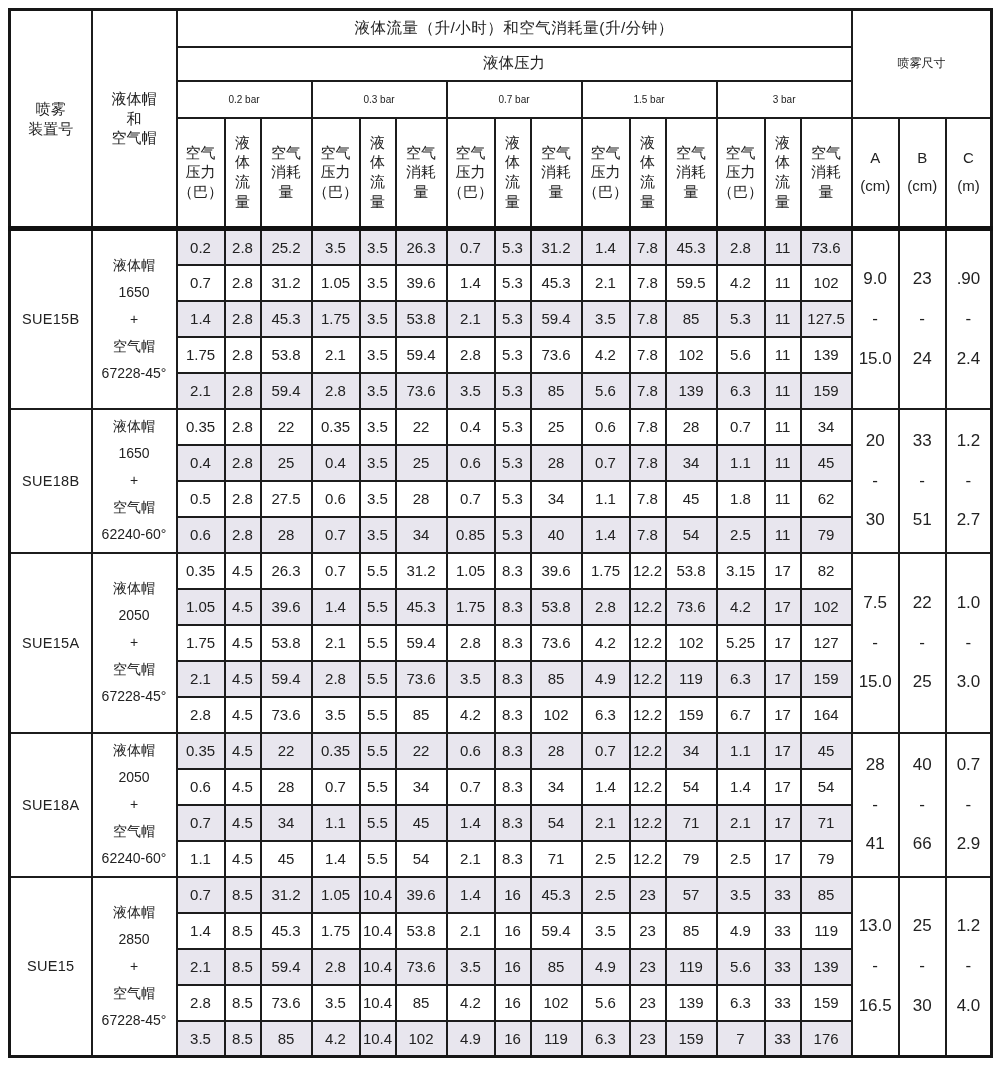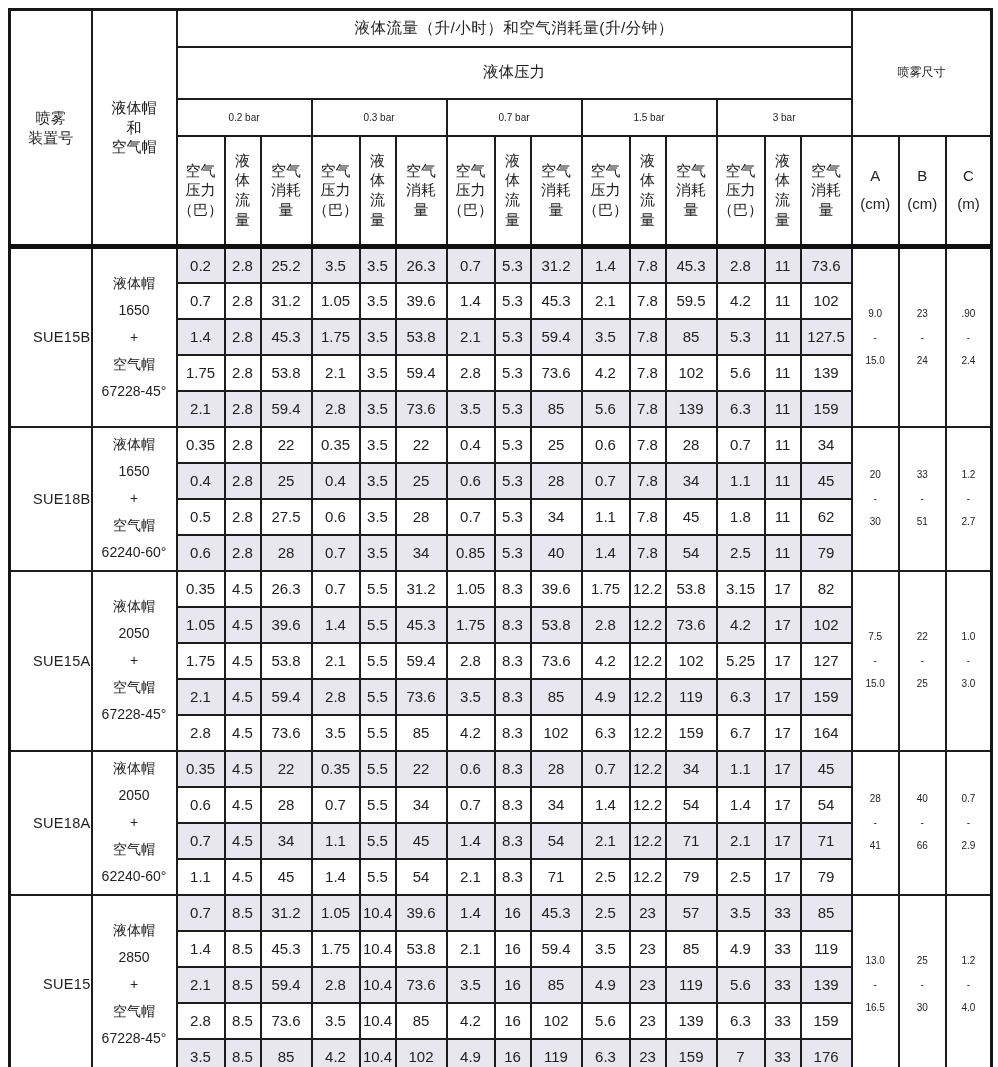--- a/index.html
+++ b/index.html
@@ -28,25 +28,25 @@
   thead th { font-size: 15px; line-height: 1.3; }
   th.flow-title { font-size: 15.5px; letter-spacing: 0.5px; }
   th.pressure-title { font-size: 15.5px; }
   th.bar-label { font-size: 10px; }
   th.spray-title { font-size: 12px; }
   .pre { white-space: pre-line; }
   th.subcol { font-size: 15px; line-height: 1.32; }
   th.dimcol { font-size: 15px; line-height: 1.9; }
   td.num { font-size: 15px; }
   td.shade { background: #e8e6ee; }
-  td.device { font-size: 14.5px; letter-spacing: 0.3px; text-align: right; }
+  td.device { font-size: 14.5px; letter-spacing: 0.3px; }
   td.caps { font-size: 14px; line-height: 1.92; }
-  td.dim { font-size: 10px; line-height: 2.35; margin-left: 19px; }
+  td.dim { font-size: 17px; line-height: 2.35; margin-left: 19px; }
   tr.hr1 { height: 37px; }
-  tr.hr2 { height: 52px; margin-top: 21px; }
+  tr.hr2 { height: 34px; margin-top: 21px; }
   tr.hr3 { height: 37px; }
   tr.hr4 { height: 111px; }
   tbody tr { height: 36px; }
 </style>
 </head>
 <body>
 
 <div class="page">
   <table class="spec">
     <colgroup>

